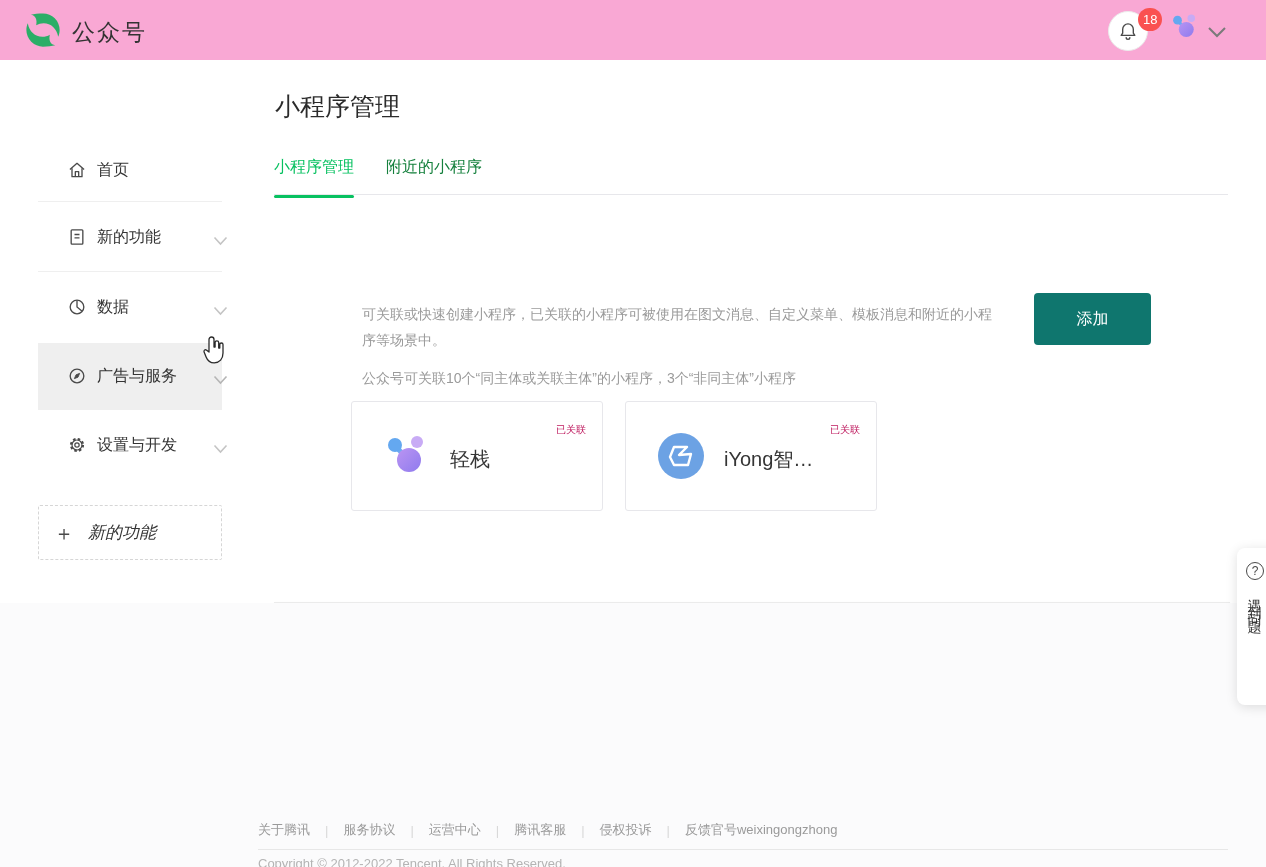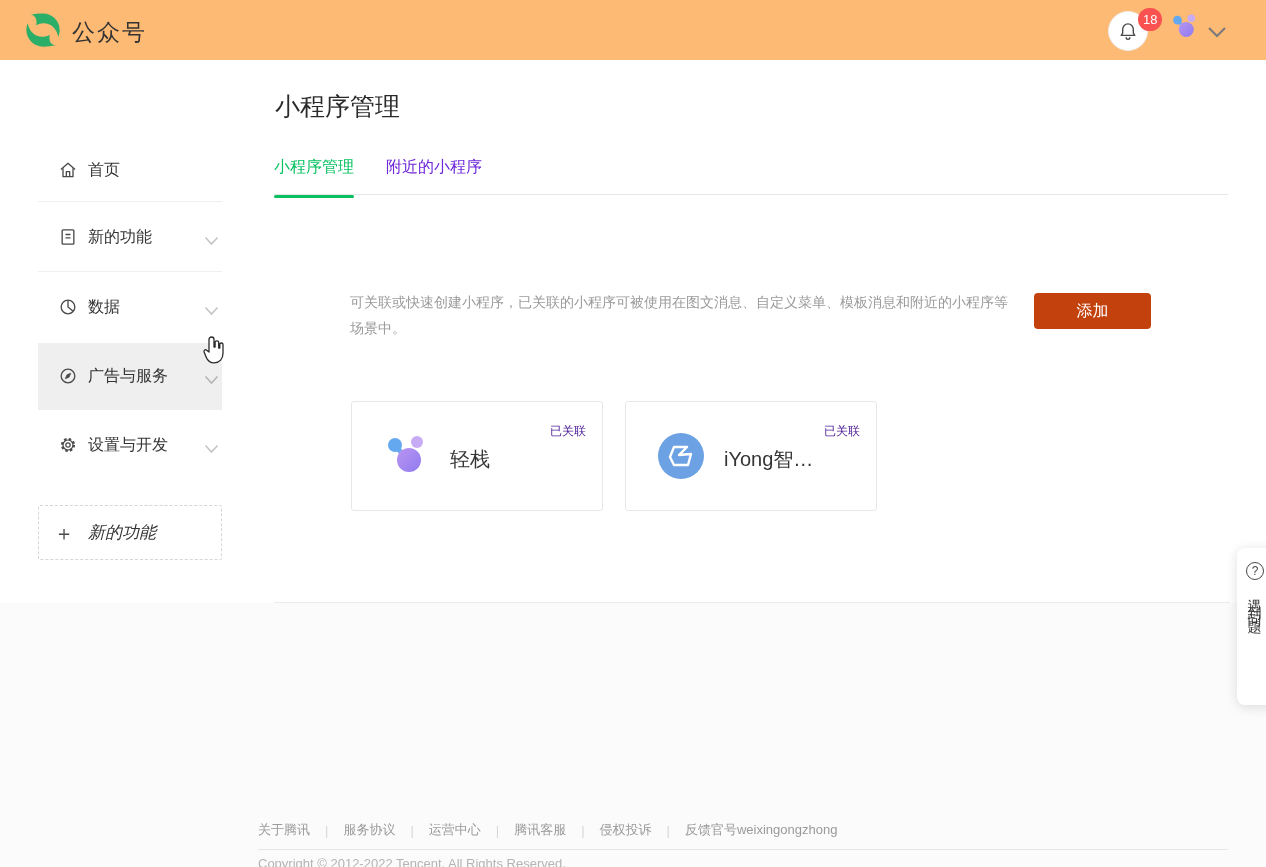--- a/index.html
+++ b/index.html
@@ -1,60 +1,60 @@
 <!DOCTYPE html>
 <html><head>
 <meta charset="utf-8">
 <style>
   * { margin:0; padding:0; box-sizing:border-box; }
   html,body { width:1266px; height:867px; overflow:hidden; background:#fff;
     font-family:"Liberation Sans","DejaVu Sans",sans-serif; color:#353535; }
 
   
-  .header { position:absolute; left:0; top:0; width:1266px; height:60px; background:#fdba74; z-index:5; }
+  .header { position:absolute; left:0; top:0; width:1266px; height:60px; background:#f9a8d4; z-index:5; }
   .logo-wrap { position:absolute; left:24px; top:11px; width:38px; height:38px; }
   .logo-text { position:absolute; left:72px; top:17px; font-size:23px; color:#333; letter-spacing:2px; }
   .bell-wrap { position:absolute; left:1108px; top:11px; width:40px; height:40px; border:1px solid #ececec;
     border-radius:50%; display:flex; align-items:center; justify-content:center; cursor:pointer; background:#fff; }
   .badge { position:absolute; left:1131px; top:8px; min-width:24px; height:23px; padding:0 5px; background:#FA5151;
     border-radius:12px; color:#fff; font-size:13px; display:flex; align-items:center; justify-content:center; z-index:6;margin-left:7px; }
   .avatar { position:absolute; left:1167px; top:12px; width:36px; height:36px; display:flex; align-items:flex-start;
     justify-content:center; cursor:pointer; }
   .hdr-chev { position:absolute; left:1207px; top:24px; width:20px; height:14px; cursor:pointer; }
 
   
   .sidebar { position:absolute; left:0; top:60px; width:224px; height:600px; background:#fff; }
   .side-active-bg { position:absolute; left:38px; top:283px; width:184px; height:67px; background:#EFEFEF; }
-  .side-item { position:absolute; left:8px; width:224px; height:34px; display:flex; align-items:center; cursor:pointer; }
+  .side-item { position:absolute; left:17px; width:224px; height:34px; display:flex; align-items:center; cursor:pointer; }
   .side-icon { position:absolute; left:50px; width:20px; height:20px; display:flex; }
   .side-label { position:absolute; left:80px; font-size:16px; color:#353535; }
   .side-sep { position:absolute; left:38px; width:184px; height:1px; background:#EFEFEF; }
   .side-chev { position:absolute; left:196px; width:15px; height:10px; }
   .new-feature { position:absolute; left:38px; top:445px; width:184px; height:55px; border:1px dashed #D6D6D6;
     border-radius:2px; display:flex; align-items:center; cursor:pointer; background:#fff; }
   .nf-plus { margin-left:15px; font-size:20px; color:#4a4a4a; line-height:1; }
   .nf-label { margin-left:14px; font-size:17px; color:#353535;font-style:italic; }
 
   
   .page-title { position:absolute; left:275px; top:90px; font-size:25px; color:#2b2b2b; font-weight:400; }
   .tabs { position:absolute; left:274px; top:157px; display:flex; }
-  .tab { font-size:16px; color:#6d28d9; margin-right:32px; padding-bottom:20px; cursor:pointer; position:relative; }
+  .tab { font-size:16px; color:#15803d; margin-right:32px; padding-bottom:20px; cursor:pointer; position:relative; }
   .tab.active { color:#07C160; }
   .tab.active::after { content:""; position:absolute; left:0; bottom:0; width:100%; height:3px; background:#07C160; border-radius:2px; }
   .tabs-divider { position:absolute; left:274px; top:194px; width:954px; height:1px; background:#E7E7EB; }
   .desc { position:absolute; left:350px; top:289px; width:658px; font-size:14px; color:#9A9A9A; line-height:26px; }
-  .desc p { margin:0; }
-  .add-btn { position:absolute; left:1034px; top:293px; width:117px; height:36px; background:#c2410c; color:#fff;
+  .desc p { margin:12px; }
+  .add-btn { position:absolute; left:1034px; top:293px; width:117px; height:52px; background:#0f766e; color:#fff;
     font-size:16px; border:none; border-radius:4px; cursor:pointer; display:flex; align-items:center; justify-content:center; }
   .mp-card { position:absolute; top:401px; width:252px; height:110px; background:#fff; border:1px solid #E7E7EB;
     border-radius:3px; cursor:pointer; }
   .mp-card.c1 { left:351px; } .mp-card.c2 { left:625px; }
   .mp-logo { position:absolute; left:31px; top:30px; width:48px; height:48px; }
   .mp-name { position:absolute; left:98px; top:44px; font-size:20px; color:#353535; }
-  .mp-status { position:absolute; right:16px; top:21px; font-size:12px; color:#4c1d95; }
+  .mp-status { position:absolute; right:16px; top:21px; font-size:10px; color:#be185d; }
   .content-bottom-divider { position:absolute; left:274px; top:602px; width:956px; height:1px; background:#EBEBEB;
     box-shadow:0 1px 3px rgba(0,0,0,0.05); }
 
   .bottom-section { position:absolute; left:0; top:603px; width:1266px; height:264px; background:#FBFBFC; }
 
   
   .help-panel { position:absolute; left:1237px; top:548px; width:44px; height:157px; background:#fff;
     border-radius:8px 0 0 8px; box-shadow:0 2px 12px rgba(0,0,0,0.13); cursor:pointer; z-index:8;
     display:flex; flex-direction:column; align-items:flex-start; padding:14px 0 0 8px; }
   .help-q { width:18px; height:18px; border:1.4px solid #4a4a4a; border-radius:50%; color:#4a4a4a; font-size:12px;
@@ -205,20 +205,21 @@
   <div class="page-title">小程序管理</div>
 
   <div class="tabs">
     <div class="tab active">小程序管理</div>
     <div class="tab">附近的小程序</div>
   </div>
   <div class="tabs-divider"></div>
 
   <div class="desc">
     <p>可关联或快速创建小程序，已关联的小程序可被使用在图文消息、自定义菜单、模板消息和附近的小程序等场景中。</p>
+    <p>公众号可关联10个“同主体或关联主体”的小程序，3个“非同主体”小程序</p>
   </div>
 
   <button class="add-btn">添加</button>
 
   <div class="mp-card c1">
     <div class="mp-logo">
       <svg viewBox="0 0 48 48" width="48" height="48">
         <defs>
           <linearGradient id="cgrad" x1="0" y1="0" x2="1" y2="1">
             <stop offset="0" stop-color="#BB95F2"></stop>

